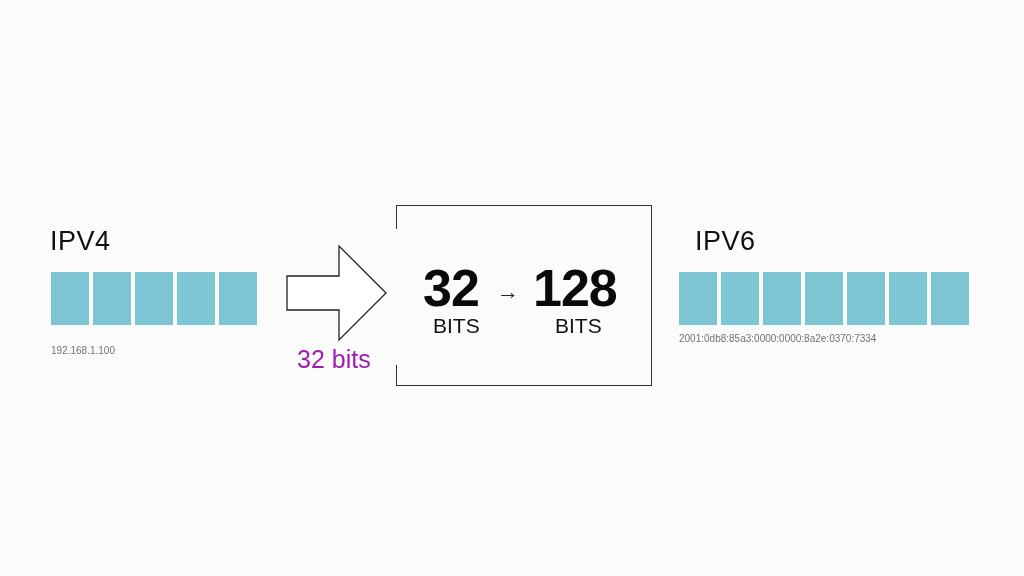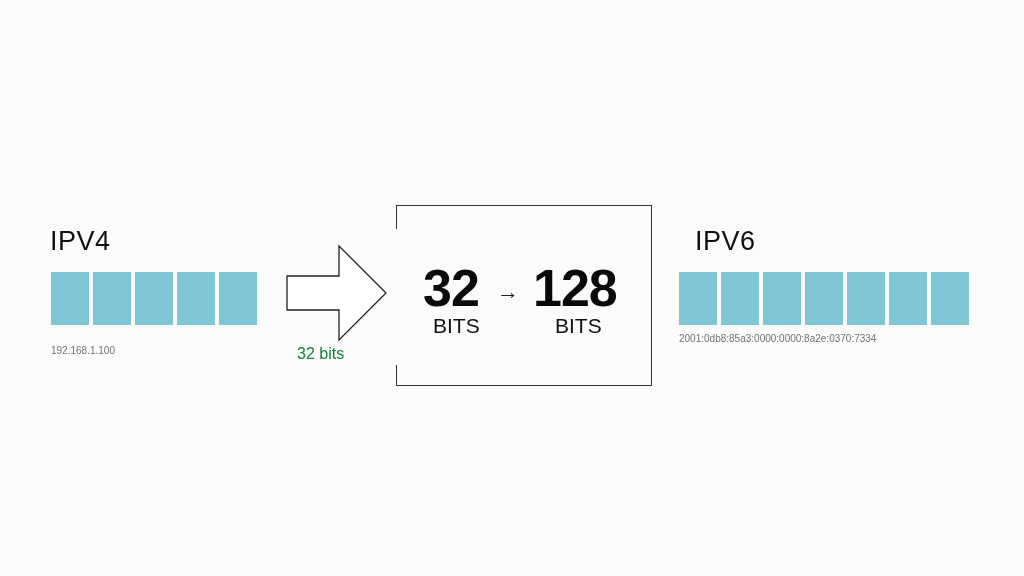--- a/index.html
+++ b/index.html
@@ -3,21 +3,21 @@
 <meta charset="utf-8">
 <style>
   html, body { margin:0; padding:0; }
   body { width:1024px; height:576px; background:#fbfbfb; position:relative; overflow:hidden;
          font-family:"Liberation Sans", "DejaVu Sans", sans-serif; color:#111; }
   .abs { position:absolute; }
   .title { font-size:27px; font-weight:400; color:#111; letter-spacing:0.5px; }
   .blocks { display:flex; gap:4px; }
   .block { width:38px; height:53px; background:#7ec6d3; }
   .addr { font-size:10px; color:#737373; }
-  .arrowlabel { font-size:16px; color:#15803d; }
+  .arrowlabel { font-size:25px; color:#a21caf; }
   .box { border:1.5px solid #333; }
   .gapmask { background:#fbfbfb; }
   .big { font-size:52px; font-weight:700; color:#0a0a0a; line-height:1; letter-spacing:-1px; }
   .bits { font-size:21px; color:#111; }
   .mid-arrow { font-size:22px; color:#222; }
 </style>
 </head>
 <body>
 
 <div class="abs title" style="left:50px; top:226px;">IPV4</div>

